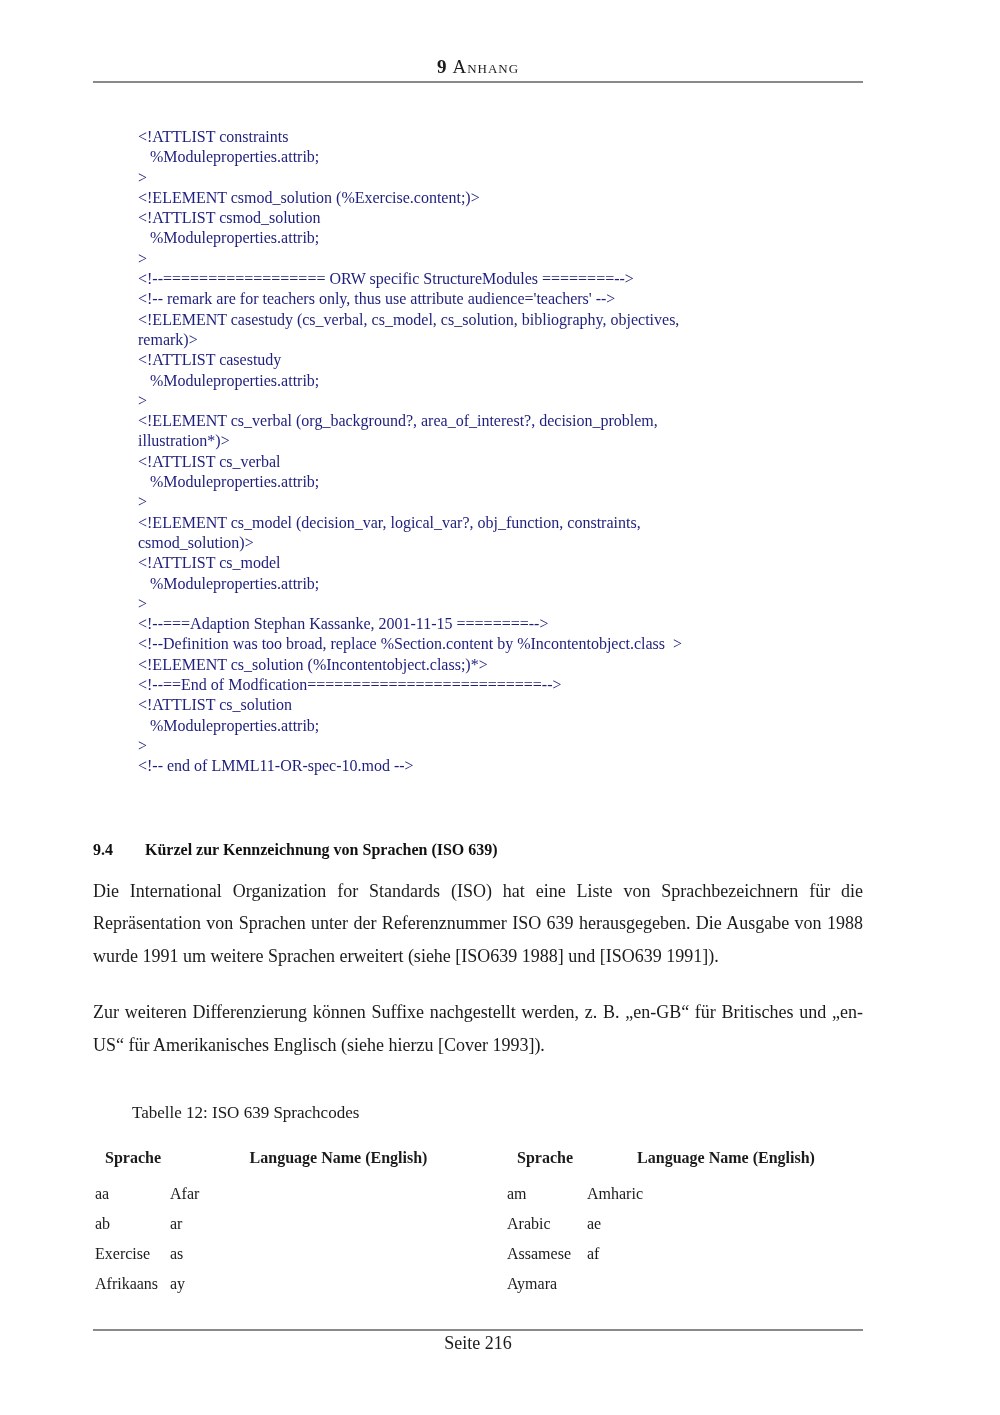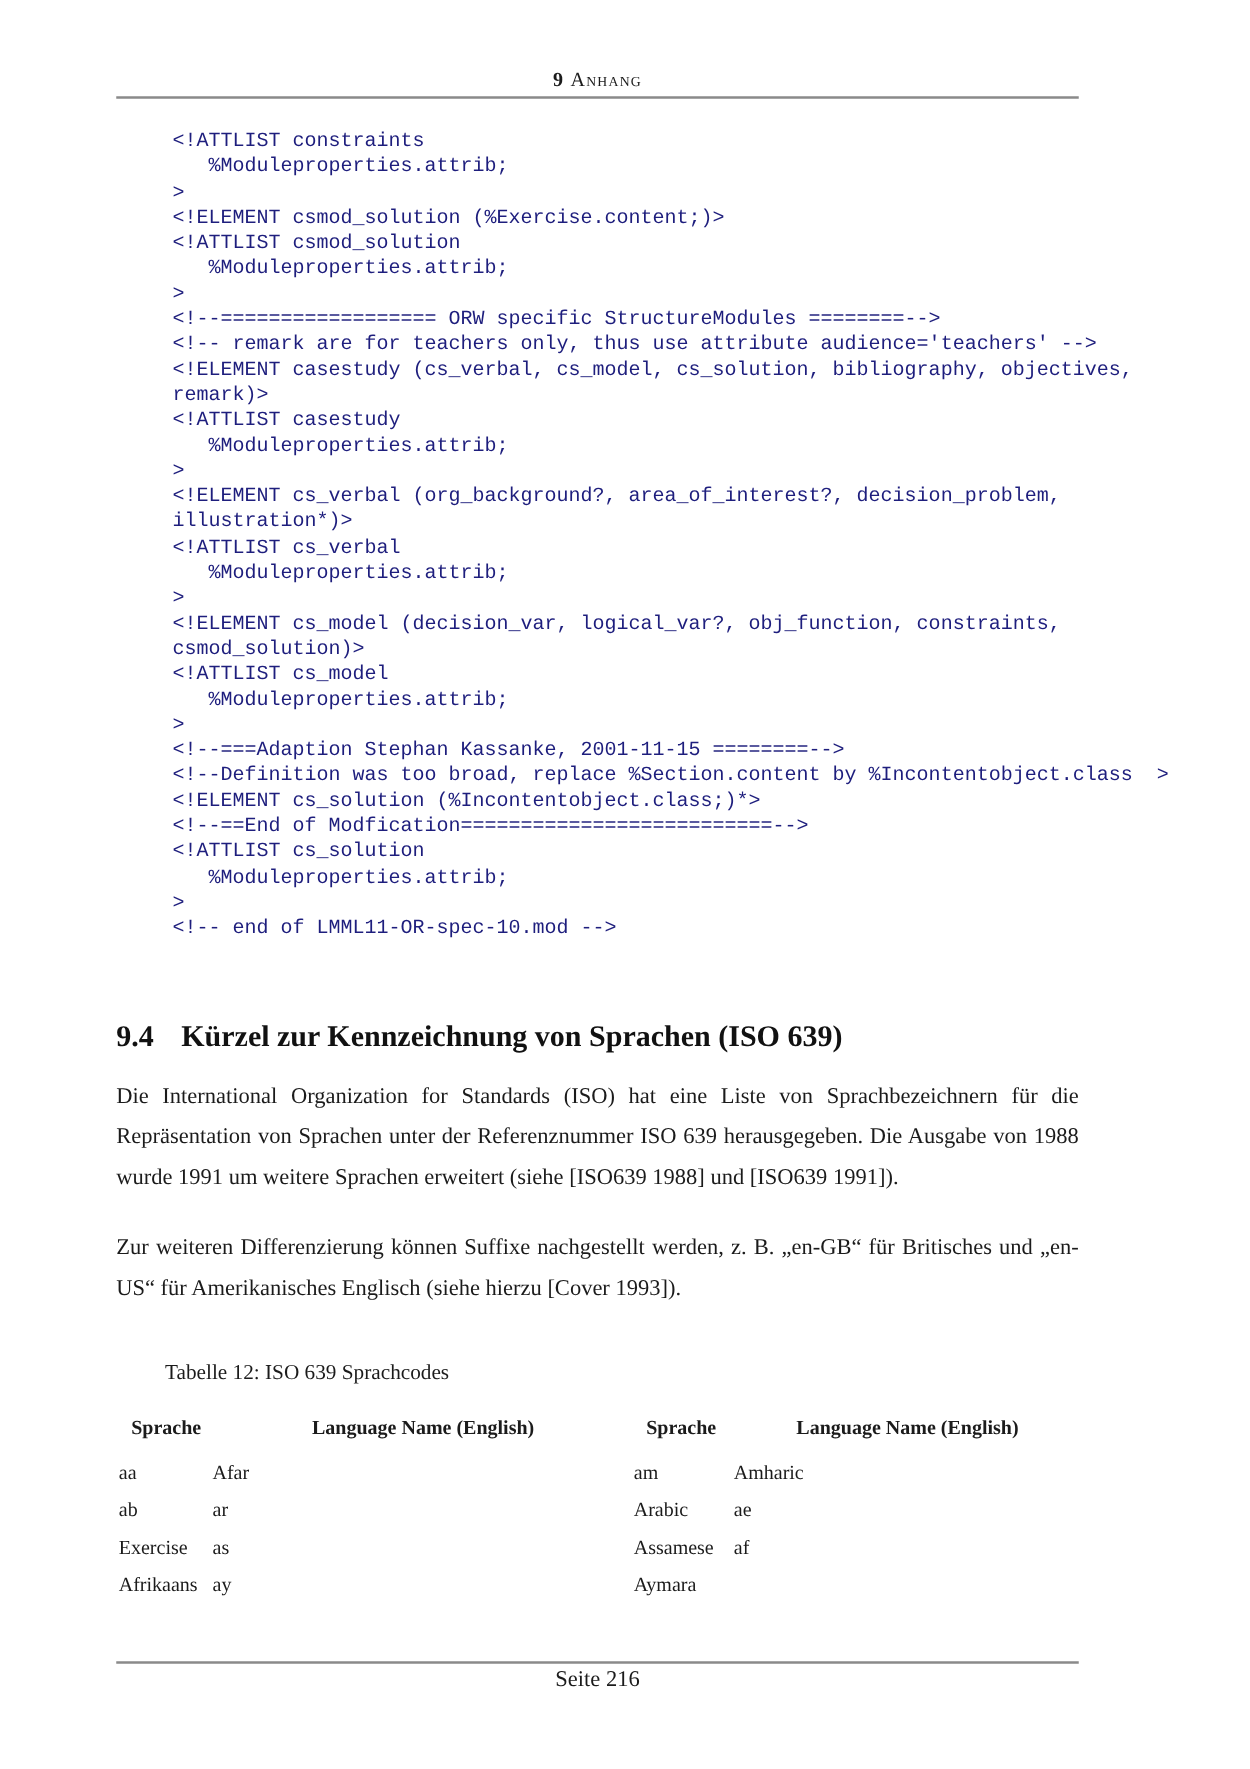--- a/index.html
+++ b/index.html
@@ -17,40 +17,40 @@
     color: #1b1b1b;
   }
   .content {
     margin-left: 93px;
     width: 770px;
   }
   
   .running-header {
     padding-top: 56px;
     text-align: center;
-    font-size: 16px;
+    font-size: 19px;
     border-bottom: 2px solid #8a8a8a;
     padding-bottom: 3px;
   }
   .chapnum { font-weight: bold; }
   .chaptitle { font-variant: small-caps; letter-spacing: 1px; margin-left: 6px; }
   
   .code-block {
-    margin-top: 24px;
+    margin-top: 44px;
     margin-left: 45px;
-    font-family: Liberation Mono, monospace;
+    font-family: Liberation Serif, serif;
     font-size: 16px;
     line-height: 20.3px;
     color: #1e1e7d;
     white-space: pre;
   }
   
   .section-heading {
     margin: 64px 0 0 0;
-    font-size: 24px;
+    font-size: 16px;
     font-weight: bold;
     color: #111111;
   }
   .secnum { display: inline-block; width: 52px; }
   
   .body-para {
     margin: 16px 0 0 0;
     width: 770px;
     font-size: 18px;
     line-height: 32.5px;

